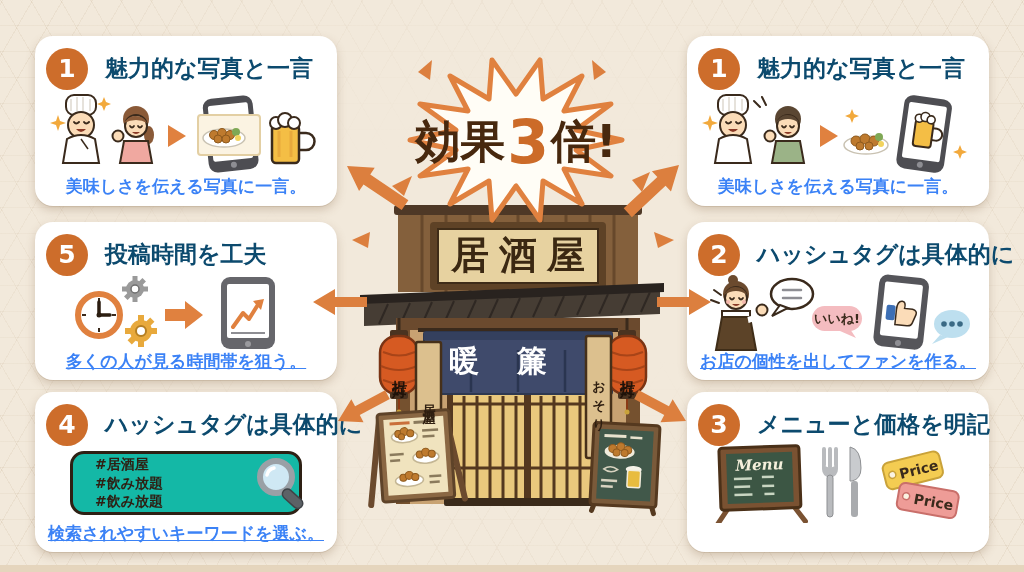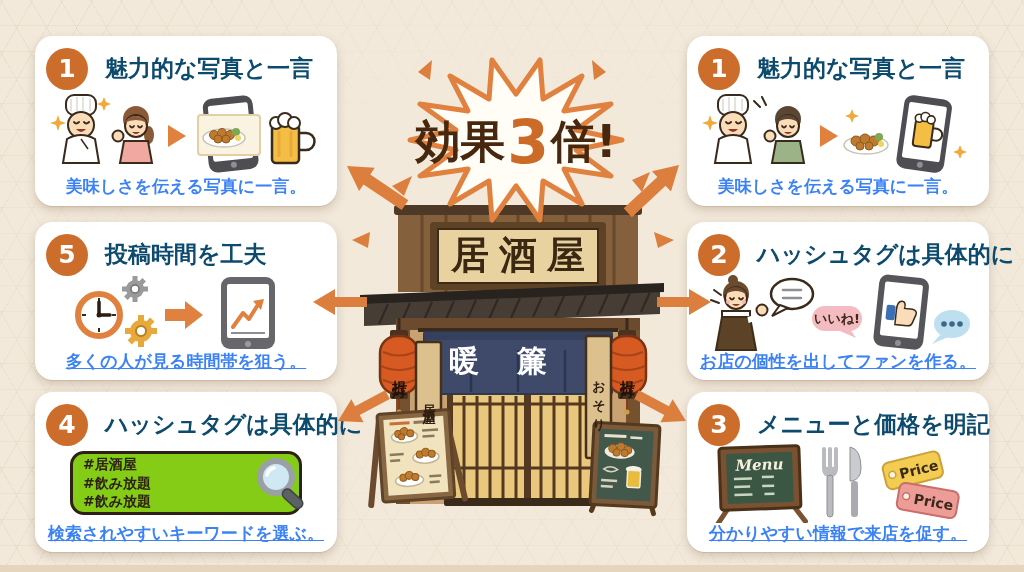--- a/index.html
+++ b/index.html
@@ -30,21 +30,21 @@
          font-size:25px;font-weight:800;display:flex;align-items:center;justify-content:center;}
   .title{margin:8px;font-size:23px;font-weight:800;color:#0c4a6e;white-space:nowrap;letter-spacing:0;}
   .illus{height:78px;display:flex;align-items:center;justify-content:center;margin-top:2px;}
   .short .illus{height:70px;margin-top:0;}
   .caption{position:absolute;left:0;right:0;bottom:8px;margin:0;text-align:center;
            font-size:17px;font-weight:800;color:#3b82f6;}
   .short .caption{bottom:7px;text-decoration:underline;}
 
   
   .searchbox{position:relative;width:232px;height:64px;border:3px solid #2E2014;border-radius:14px;
-             background:#84cc16;display:flex;align-items:center;padding:2px 10px;box-sizing:border-box;}
+             background:#14b8a6;display:flex;align-items:center;padding:2px 22px;box-sizing:border-box;}
   .tags{font-size:14px;font-weight:800;color:#2E2014;line-height:1.35;}
   .magnifier{position:absolute;right:-14px;top:0px;width:62px;height:62px;overflow:visible;}
 
   
   .overlay{position:absolute;z-index:4;pointer-events:none;}
   .burst-text{left:396px;top:108px;width:240px;height:68px;display:flex;align-items:center;justify-content:center;
               font-weight:900;color:#47280E;text-align:right;}
   .burst-text .pre,.burst-text .post{font-size:45px;}
   .burst-text .num{font-size:60px;color:#CC6B28;margin:0 2px;line-height:1;}
   .sign-text{left:438px;top:227px;width:160px;height:56px;display:flex;align-items:center;justify-content:center;
@@ -328,21 +328,20 @@
           <circle cx="192" cy="27" r="3.5" fill="#FBF3E2" stroke="#C9A23A" stroke-width="1.5"></circle>
           <text x="219" y="33" text-anchor="middle" font-size="14" font-weight="bold" fill="#3A2A1C" font-family="DejaVu Sans, Liberation Sans, sans-serif">Price</text>
         </g>
         <g transform="rotate(10 228 56)">
           <rect x="198" y="44" width="60" height="27" rx="6" fill="#EE9C97" stroke="#C96F6A" stroke-width="2"></rect>
           <circle cx="206" cy="57" r="3.5" fill="#FBF3E2" stroke="#C96F6A" stroke-width="1.5"></circle>
           <text x="234" y="63" text-anchor="middle" font-size="14" font-weight="bold" fill="#3A2A1C" font-family="DejaVu Sans, Liberation Sans, sans-serif">Price</text>
         </g>
       </svg>
     </div>
-    <p class="caption">分かりやすい情報で来店を促す。</p>
   </section>
 
   <svg class="center-art" width="1024" height="572" viewBox="0 0 1024 572">
 
     <g>
       <rect x="398" y="210" width="240" height="82" fill="#84603C"></rect>
       <path d="M422 210V292 M446 210V292 M470 210V292 M494 210V292 M518 210V292 M542 210V292 M566 210V292 M590 210V292 M614 210V292" stroke="#67482B" stroke-width="3"></path>
       <rect x="394" y="205" width="248" height="10" rx="3" fill="#4E3826"></rect>
       <g>
         <rect x="430" y="222" width="176" height="68" rx="4" fill="#5E4226"></rect>

